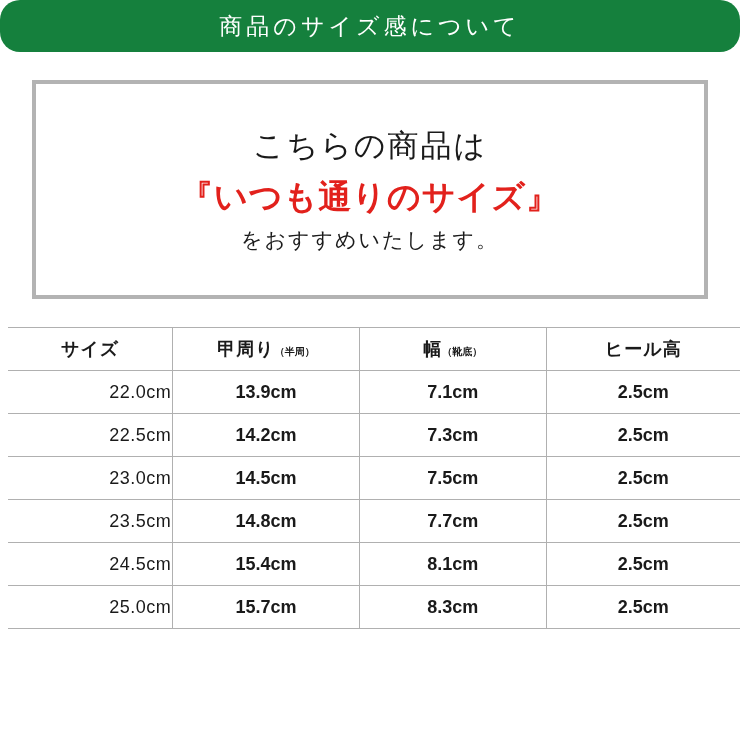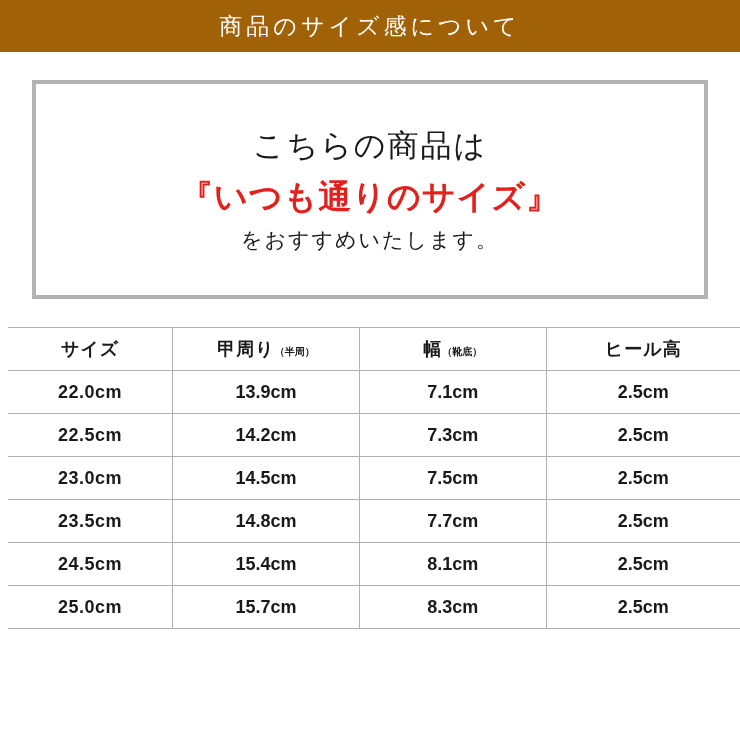--- a/index.html
+++ b/index.html
@@ -19,24 +19,25 @@
     width: 740px;
     height: 742px;
     position: relative;
     box-sizing: border-box;
   }
 
   
   .header-band {
     width: 100%;
     height: 52px;
-    background: #a16207;
+    background: #15803d;
     display: flex;
     align-items: center;
     justify-content: center;
+    border-radius: 20px;
   }
   .header-title {
     color: #ffffff;
     font-size: 23px;
     letter-spacing: 4px;
     font-weight: 500;
   }
 
   
   .callout-wrap {
@@ -97,22 +98,23 @@
     font-size: 18px;
     letter-spacing: 1px;
   }
   table.size-table thead th .sub {
     font-size: 10px;
     font-weight: 700;
     letter-spacing: 0;
     margin-top: 8px;
   }
   table.size-table tbody td.size-col {
-    font-weight: 700;
+    font-weight: 400;
     letter-spacing: 0.5px;
+    text-align: right;
   }
   table.size-table tbody td {
     font-weight: 700;
   }
   
   col.c1 { width: 22.5%; }
   col.c2 { width: 25.5%; }
   col.c3 { width: 25.5%; }
   col.c4 { width: 26.5%; }
 

